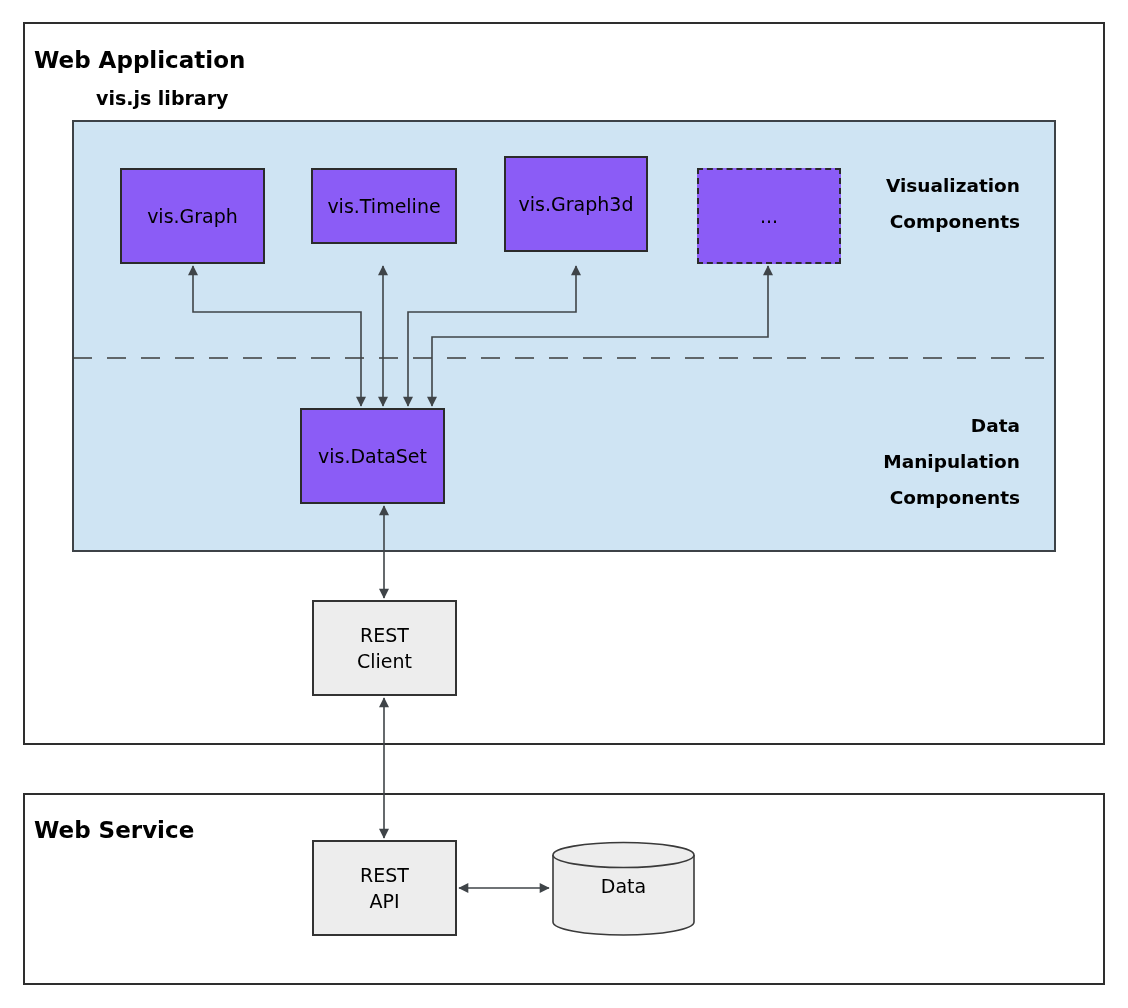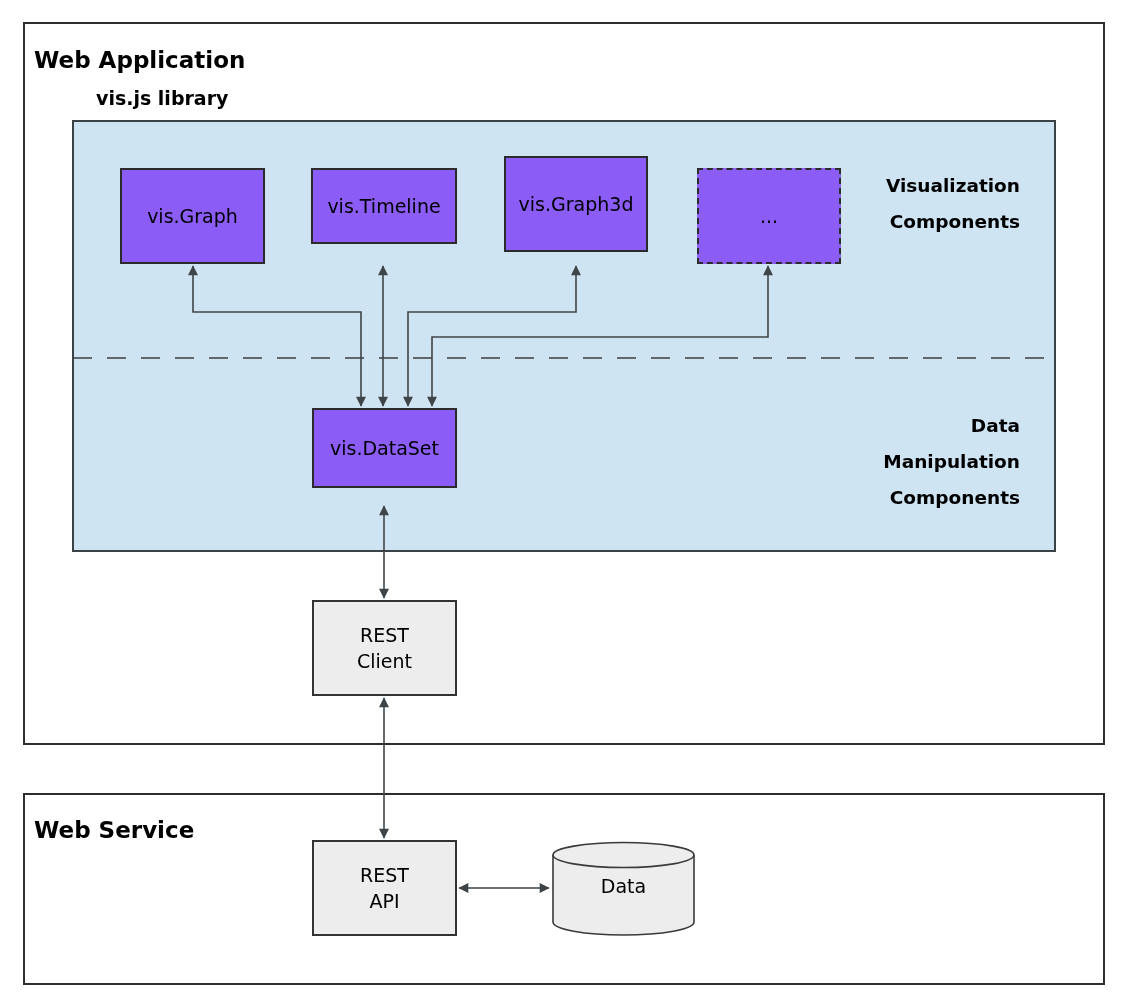--- a/index.html
+++ b/index.html
@@ -101,21 +101,21 @@
   <div class="node-box dashed" style="left:697px; top:168px; width:144px; height:96px;">
     <span>...</span>
   </div>
 
   <div class="side-label" style="right:108px; top:168px;">Visualization
 Components</div>
   <div class="side-label" style="right:108px; top:408px;">Data
 Manipulation
 Components</div>
 
-  <div class="node-box" style="left:312px; top:408px; width:145px; height:80px;text-align:center;">
+  <div class="node-box" style="left:300px; top:408px; width:145px; height:96px;text-align:center;">
     <span>vis.DataSet</span>
   </div>
 
   <div class="node-box gray multiline" style="left:312px; top:600px; width:145px; height:96px;">
     <span class="multiline">REST
 Client</span>
   </div>
 
   <div class="container-box" style="left:23px; top:793px; width:1082px; height:192px;"></div>
   <div class="container-title" style="left:34px; top:800px;text-align:center;">Web Service</div>

